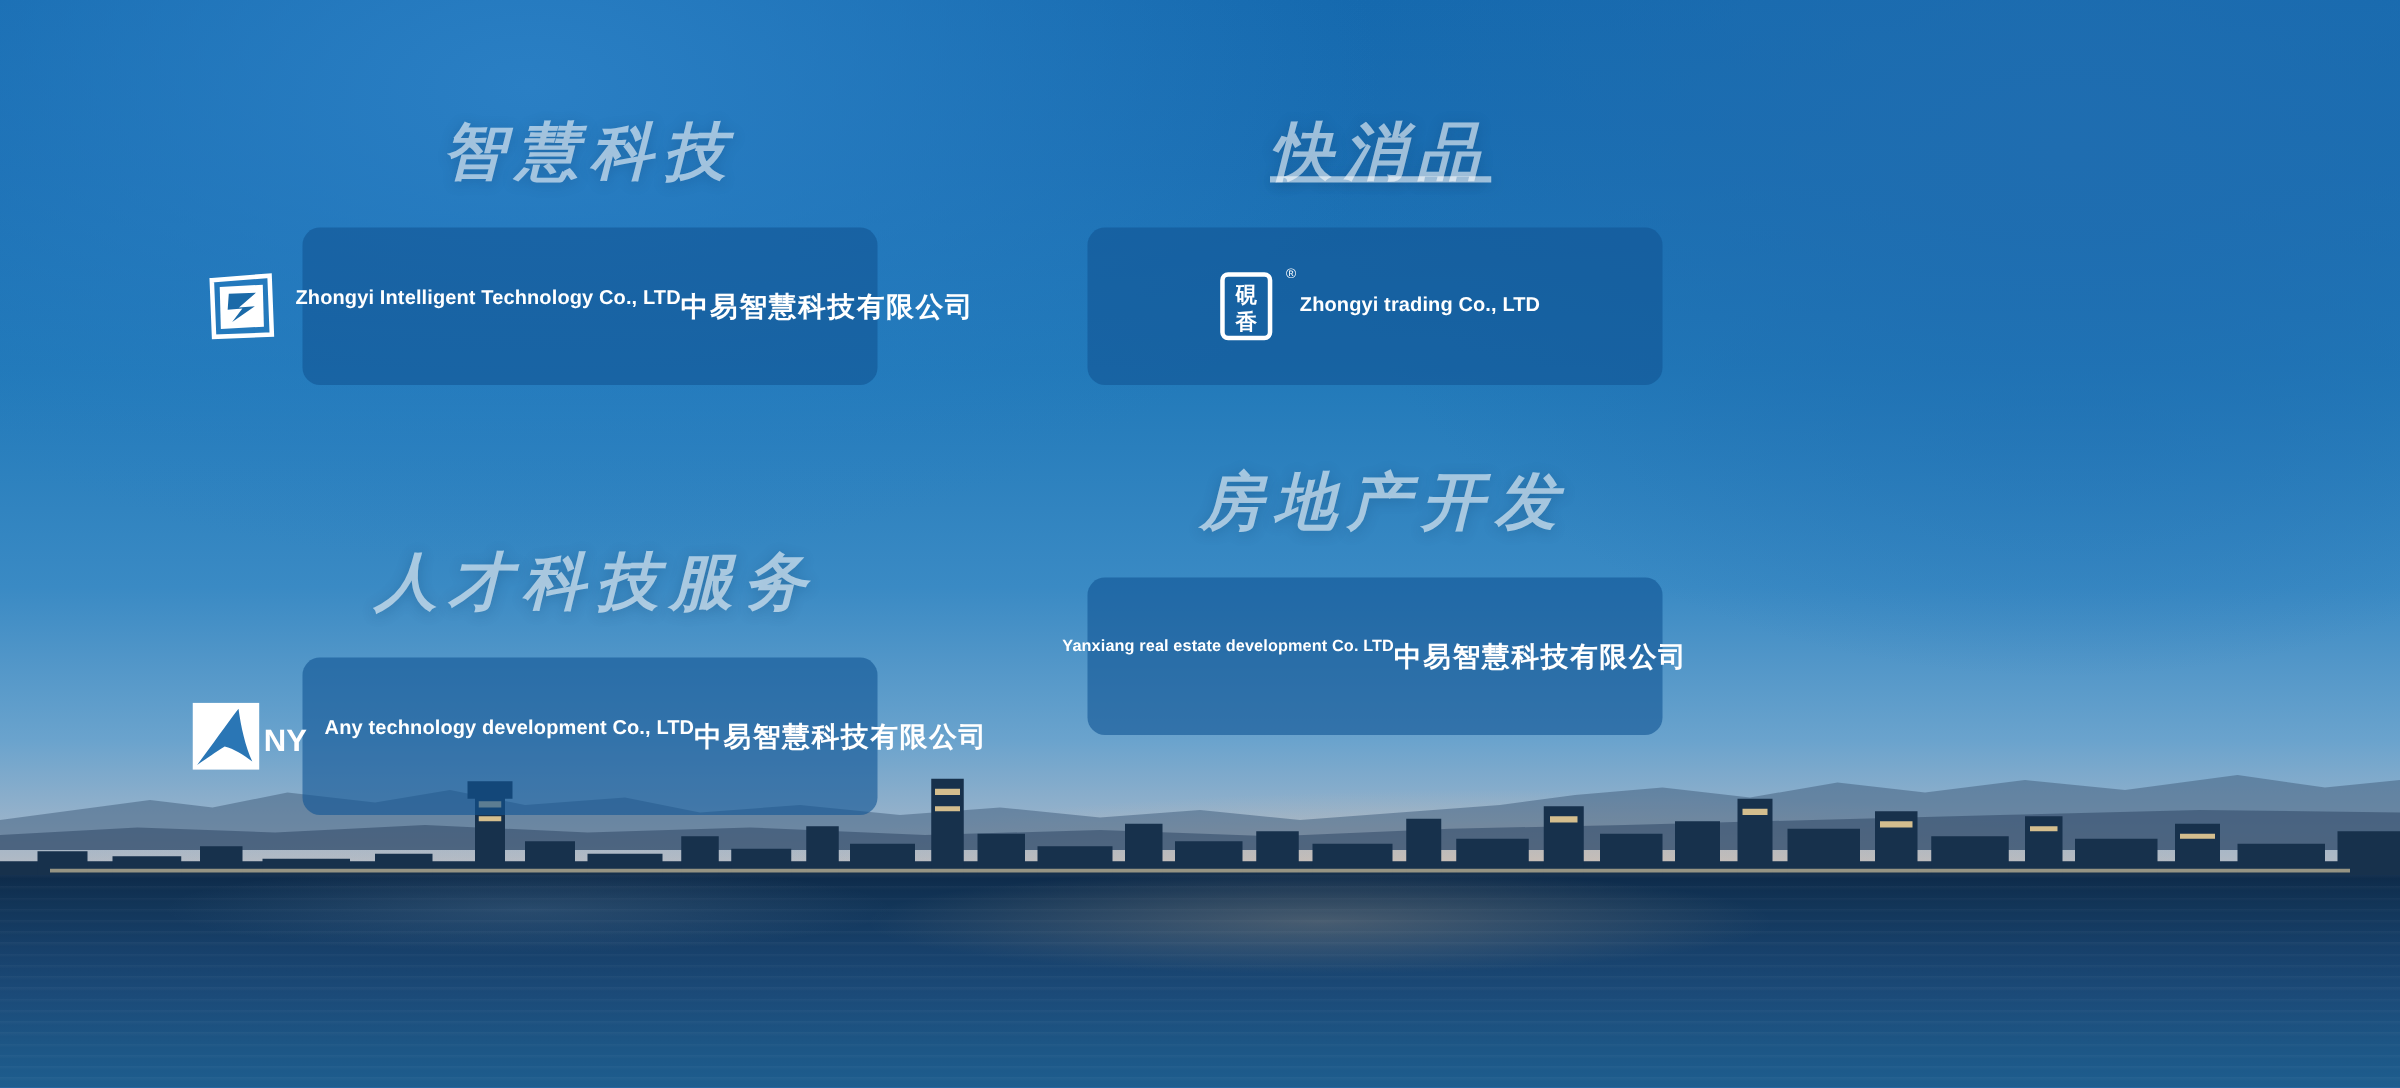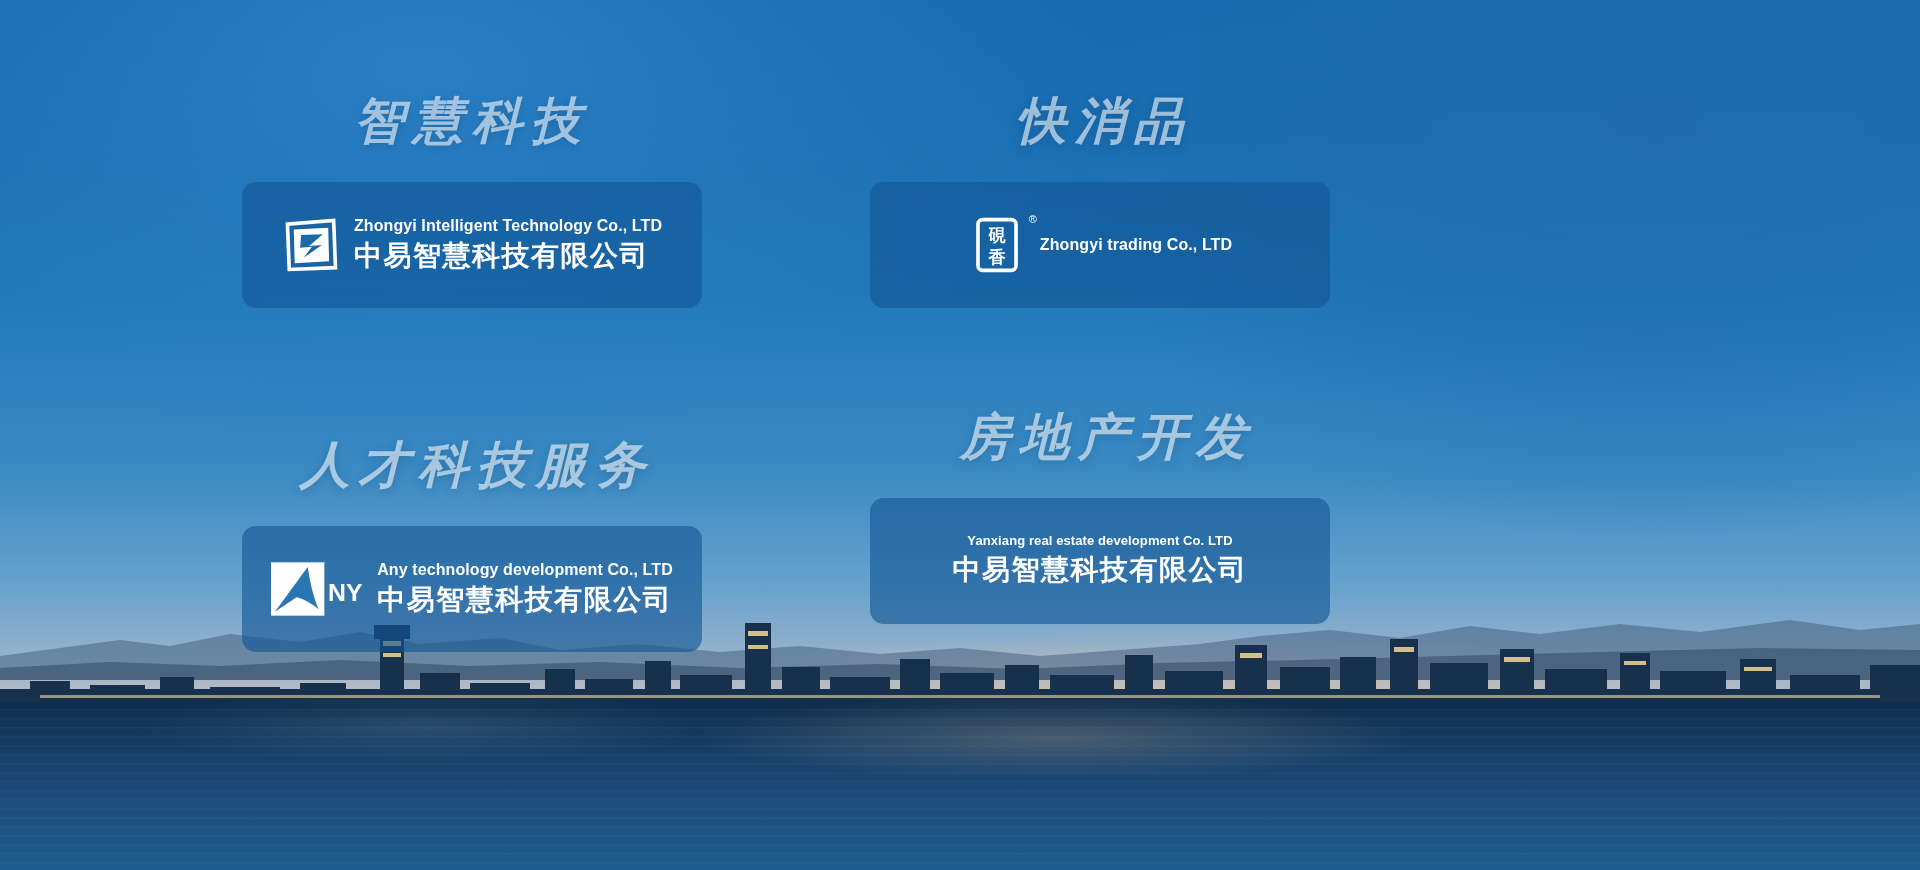--- a/index.html
+++ b/index.html
@@ -83,35 +83,35 @@
   
   .grid {
     position: absolute;
     inset: 0;
   }
 
   .panel { position: absolute; }
   .panel.p1 { left: 242px;  top: 96px; }
   .panel.p2 { left: 870px;  top: 96px; }
   .panel.p3 { left: 242px;  top: 400px; margin-top: 40px; }
-  .panel.p4 { left: 870px;  top: 412px; }
+  .panel.p4 { left: 870px;  top: 376px; }
 
   .sector-title {
     font-size: 50px;
     font-weight: 700;
     font-style: italic;
     letter-spacing: 9px;
     color: rgba(255,255,255,.58);
     line-height: 1;
     margin: 0 0 36px 0;
     white-space: nowrap;
     text-shadow: 0 2px 10px rgba(10,50,90,.25);
   }
   .panel.p1 .sector-title { padding-left: 112px; }
-  .panel.p2 .sector-title { padding-left: 146px; }
+  .panel.p2 .sector-title { padding-left: 146px; text-decoration: underline; }
   .panel.p3 .sector-title { padding-left: 58px; }
   .panel.p4 .sector-title { padding-left: 90px; }
 
   .card {
     width: 460px;
     height: 126px;
     border-radius: 14px;
     background: rgba(18,86,148,.62);
     display: flex;
     align-items: center;
@@ -129,34 +129,34 @@
   .logo {
     width: 58px;
     height: 58px;
     flex: 0 0 58px;
     position: relative;
   }
   .logo svg { display: block; width: 100%; height: 100%; }
 
   .names {
     display: flex;
-    flex-direction: column;
+    flex-direction: row;
     justify-content: flex-end;
   }
   .name-en {
     color: #ffffff;
     font-size: 16px;
     font-weight: 700;
     letter-spacing: .1px;
     line-height: 1.25;
     white-space: nowrap;
   }
   .name-cn {
     color: #ffffff;
-    font-size: 28px;
+    font-size: 22px;
     font-weight: 700;
     letter-spacing: 1.5px;
     line-height: 1.32;
     white-space: nowrap;
     margin-top: 2px;
   }
   .card.no-logo .name-en { text-align: center; font-size: 13px; }
   .card.no-logo .name-cn { text-align: center; }
 </style>
 </head>

